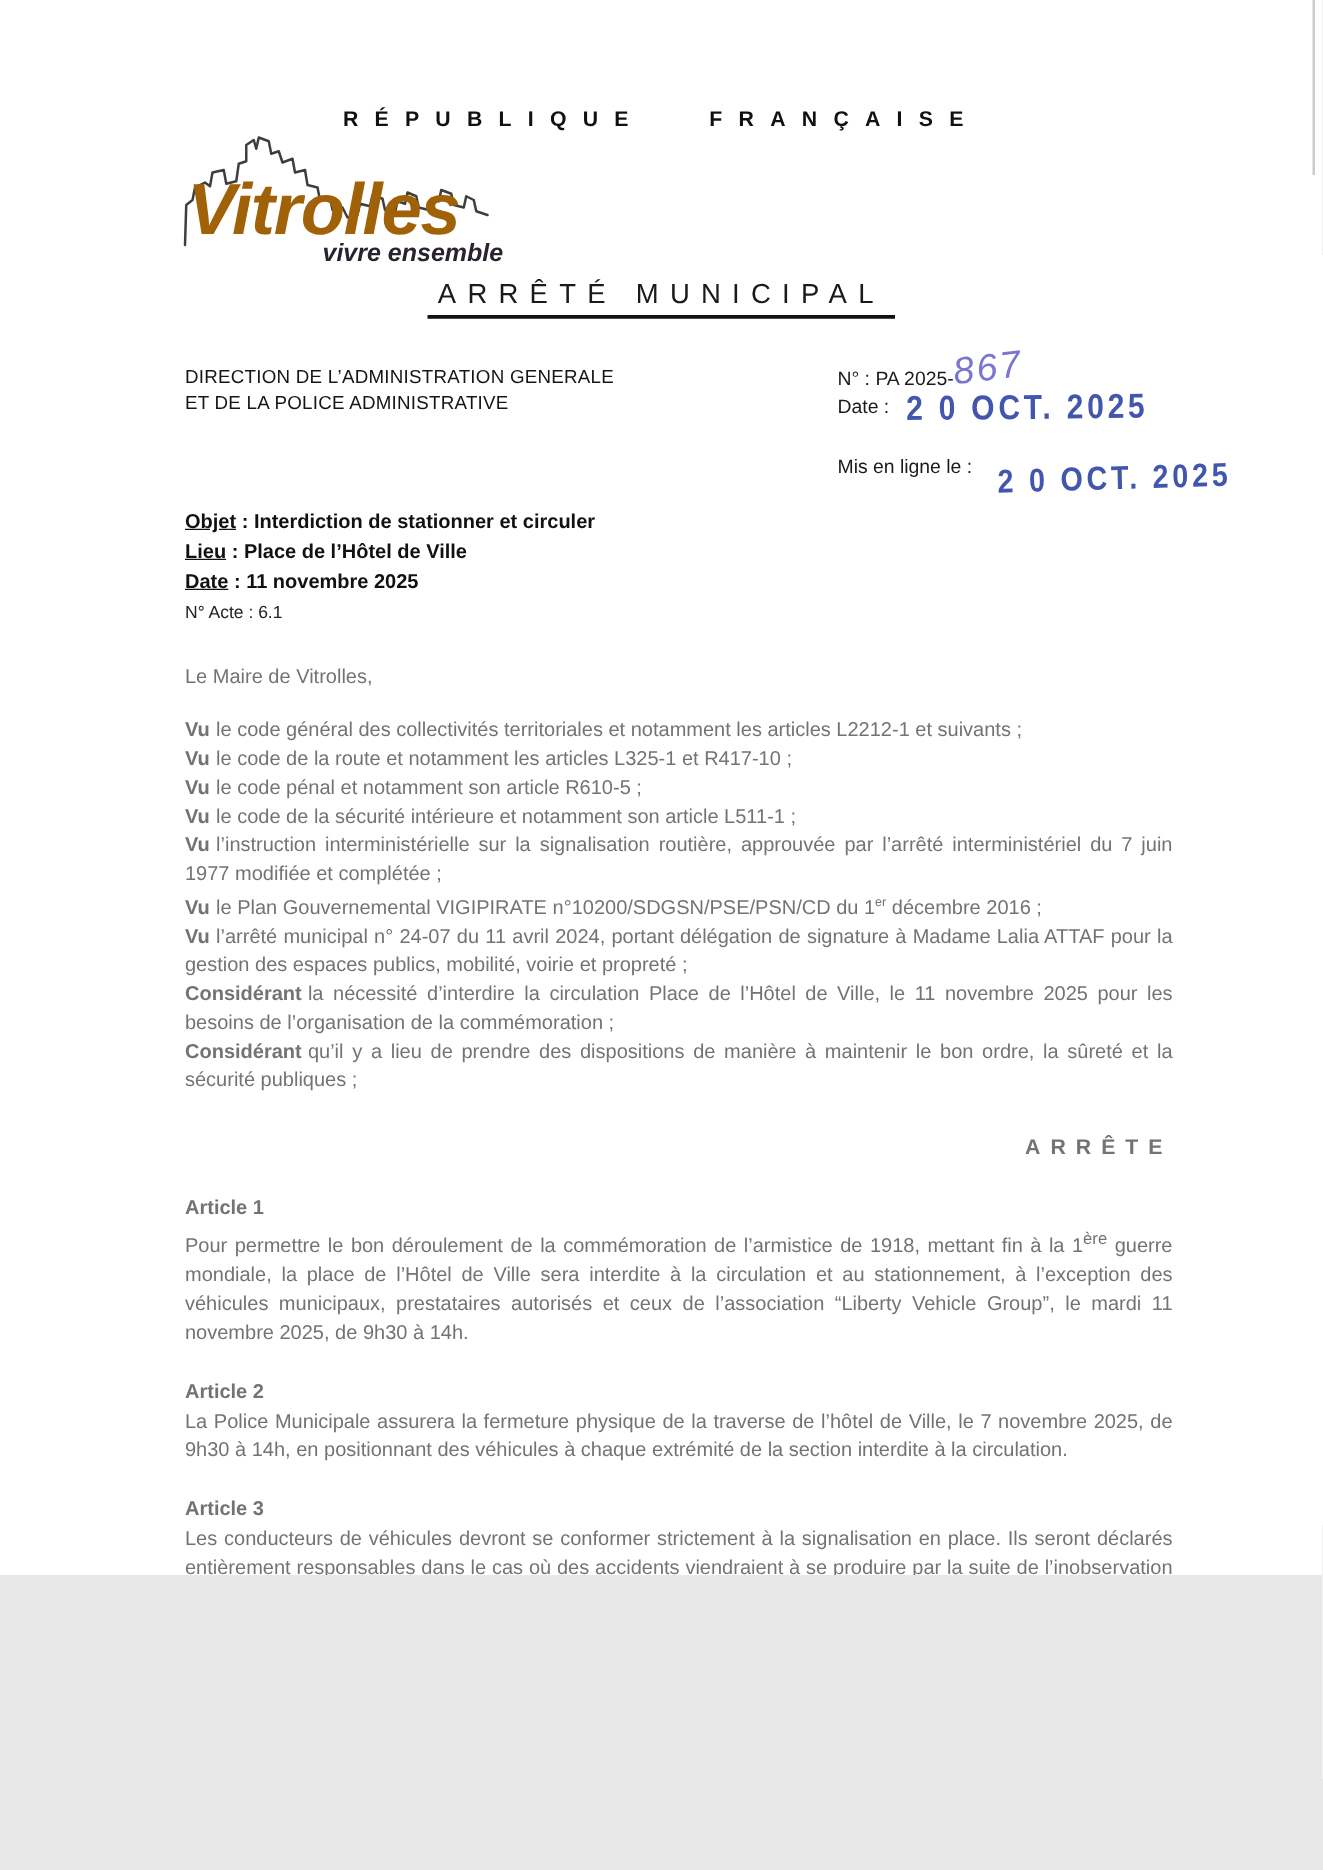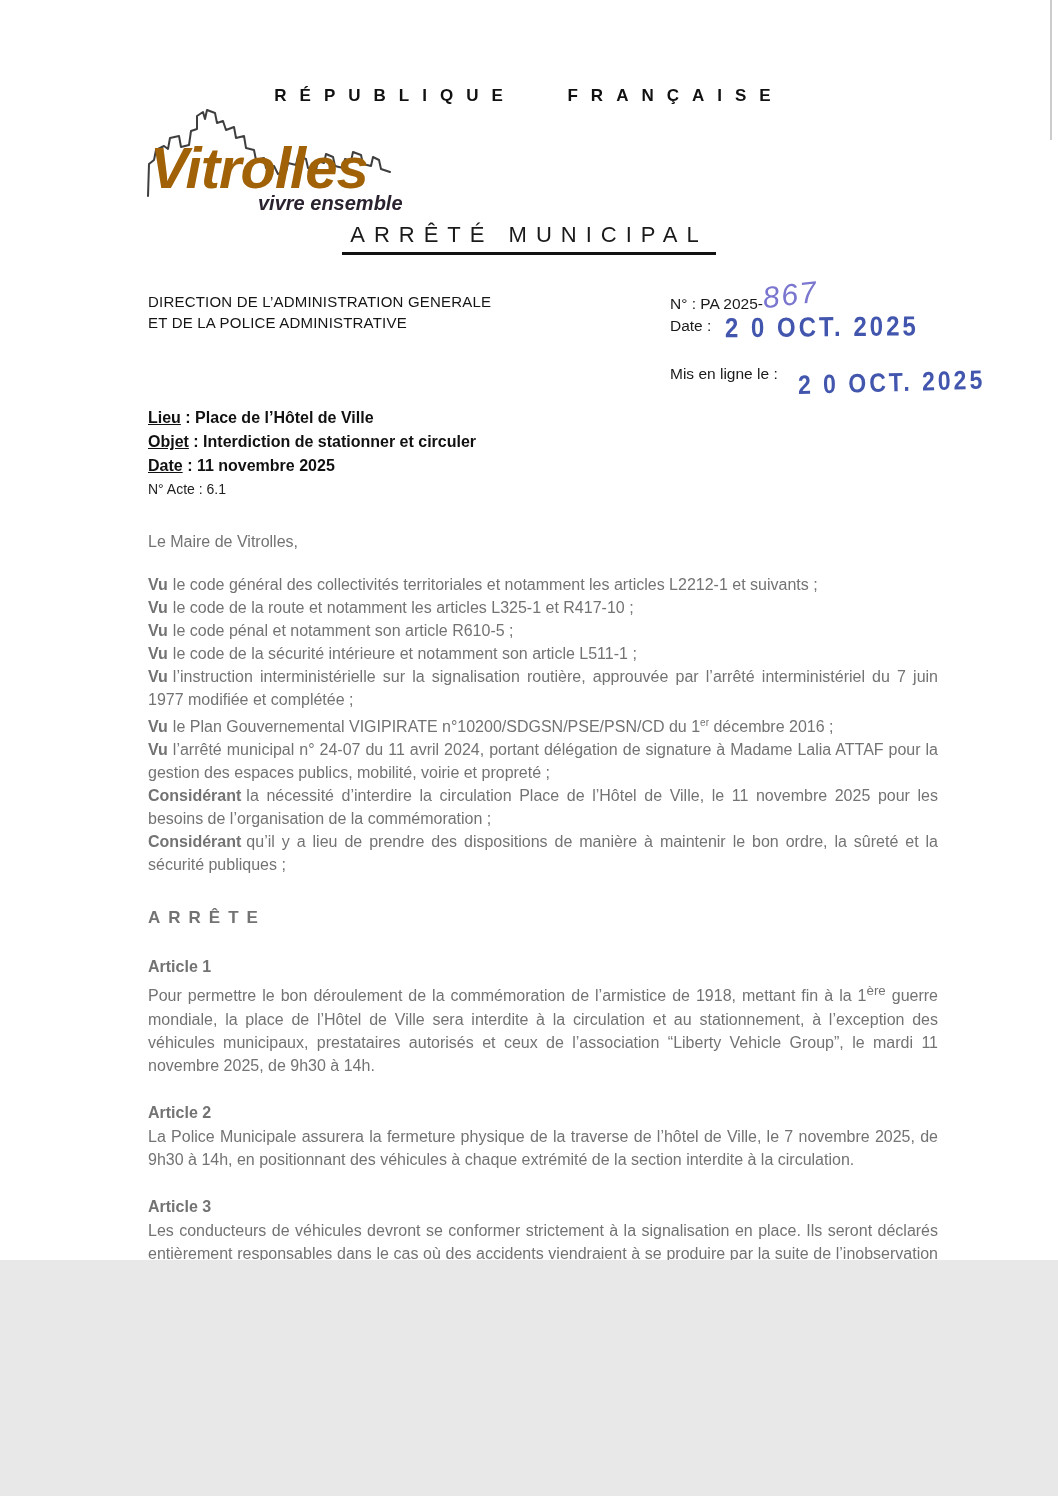--- a/index.html
+++ b/index.html
@@ -78,21 +78,21 @@
   .acte { font-size: 14px; font-weight: normal; line-height: 22px; color: #222; }
   .body {
     position: absolute; left: 148px; top: 530px; width: 790px;
     font-size: 16px; line-height: 23px; text-align: justify;
     color: #737373;
   }
   .salutation { margin-bottom: 20px; }
   .clause b { margin-right: 5px; }
   .clause sup { font-size: 10px; }
   .arrete {
-    text-align: left; font-weight: bold; font-size: 17px;
+    text-align: right; font-weight: bold; font-size: 17px;
     letter-spacing: 8px; margin: 30px 0 26px 0;
   }
   .article { margin-bottom: 24px; }
   .article-title { font-weight: bold; margin-bottom: 1px; }
   .footer {
     position: absolute; left: 0; right: 0; top: 1386px;
     text-align: center; font-size: 13.5px; letter-spacing: .4px;
     color: #222;
   }
   .footer-link {
@@ -129,24 +129,24 @@
       <span>N° : PA 2025-</span><span class="handwritten">867</span>
     </div>
     <div class="ref-line">Date :</div>
     <div class="stamp stamp1">2 0 OCT. 2025</div>
     <div class="ref-line" style="margin-top:26px;">Mis en ligne le :</div>
     <div class="stamp stamp2">2 0 OCT. 2025</div>
   </div>
 
   <div class="meta">
     <div class="meta-row">
-      <span class="u">Lieu</span><span> : </span><span>Place de l’Hôtel de Ville</span>
+      <span class="u">Objet</span><span> : </span><span>Interdiction de stationner et circuler</span>
     </div>
     <div class="meta-row">
-      <span class="u">Objet</span><span> : </span><span>Interdiction de stationner et circuler</span>
+      <span class="u">Lieu</span><span> : </span><span>Place de l’Hôtel de Ville</span>
     </div>
     <div class="meta-row">
       <span class="u">Date</span><span> : </span><span>11 novembre 2025</span>
     </div>
     <div class="acte">N° Acte : 6.1</div>
   </div>
 
   <div class="body">
     <p class="salutation">Le Maire de Vitrolles,</p>
 

